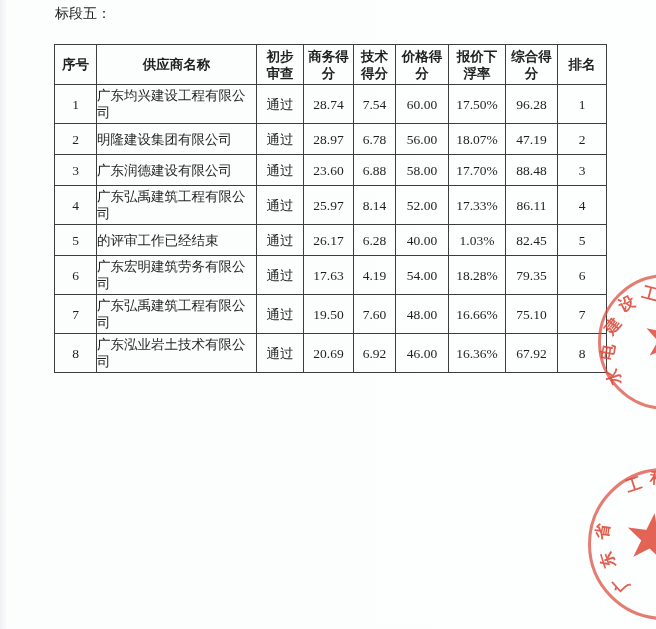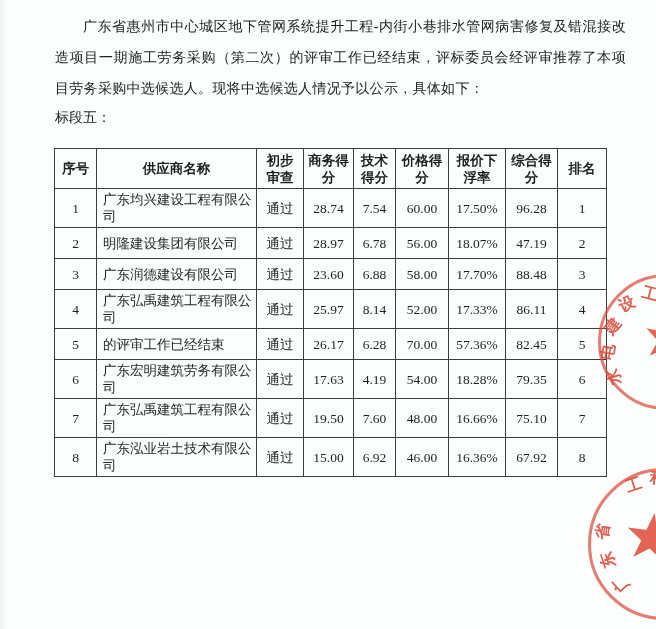--- a/index.html
+++ b/index.html
@@ -39,21 +39,21 @@
     background:transparent;
   }
   .results th, .results td {
     border:1px solid #3d3d3d;
     text-align:center; vertical-align:middle;
     font-size:13.5px; line-height:17px; padding:2px 3px;
     color:#1f1f1f; font-weight:normal;
   }
   .results th { height:40px; font-weight:600; }
   .results td { height:31px; }
-  .results td.supplier { text-align:left; padding-left:6px; }
+  .results td.supplier { text-align:left; padding-left:0; }
   
   .stamp {
     position:absolute; border-radius:50%;
     z-index:5; pointer-events:none;
   }
   .stamp .ring {
     position:absolute; inset:0; border-radius:50%;
     border:3.5px solid rgba(219,73,58,0.72);
   }
   .stamp .star {
@@ -78,21 +78,20 @@
   #stamp-lower .c3 { left:7px;  top:56px;  transform:rotate(-82deg); }
   #stamp-lower .c4 { left:12px; top:84px;  transform:rotate(-108deg); }
   #stamp-lower .c5 { left:25px; top:108px; transform:rotate(-132deg); }
 </style>
 </head>
 <body>
 
 <div class="page">
 
 
-  <p class="body-text">广东省惠州市中心城区地下管网系统提升工程-内街小巷排水管网病害修复及错混接改造项目一期施工劳务采购（第二次）的评审工作已经结束，评标委员会经评审推荐了本项目劳务采购中选候选人。现将中选候选人情况予以公示，具体如下：</p>
 
   <div class="section-label">标段五：</div>
 
   <table class="results">
     <colgroup>
       <col style="width:42px">
         <col style="width:160px">
         <col style="width:47px">
       <col style="width:50px">
         <col style="width:42px">
@@ -158,22 +157,22 @@
           <td>17.33%</td>
           <td>86.11</td>
           <td>4</td>
         </tr>
         <tr>
           <td>5</td>
           <td class="supplier">的评审工作已经结束</td>
           <td>通过</td>
           <td>26.17</td>
           <td>6.28</td>
-          <td>70.00</td>
-          <td>57.36%</td>
+          <td>40.00</td>
+          <td>1.03%</td>
           <td>82.45</td>
           <td>5</td>
         </tr>
         <tr>
           <td>6</td>
           <td class="supplier">广东宏明建筑劳务有限公司</td>
           <td>通过</td>
           <td>17.63</td>
           <td>4.19</td>
           <td>54.00</td>
@@ -189,21 +188,21 @@
           <td>7.60</td>
           <td>48.00</td>
           <td>16.66%</td>
           <td>75.10</td>
           <td>7</td>
         </tr>
         <tr>
           <td>8</td>
           <td class="supplier">广东泓业岩土技术有限公司</td>
           <td>通过</td>
-          <td>15.00</td>
+          <td>20.69</td>
           <td>6.92</td>
           <td>46.00</td>
           <td>16.36%</td>
           <td>67.92</td>
           <td>8</td>
         </tr>
       </tbody>
   </table>
 
   <div class="stamp" id="stamp-upper">

